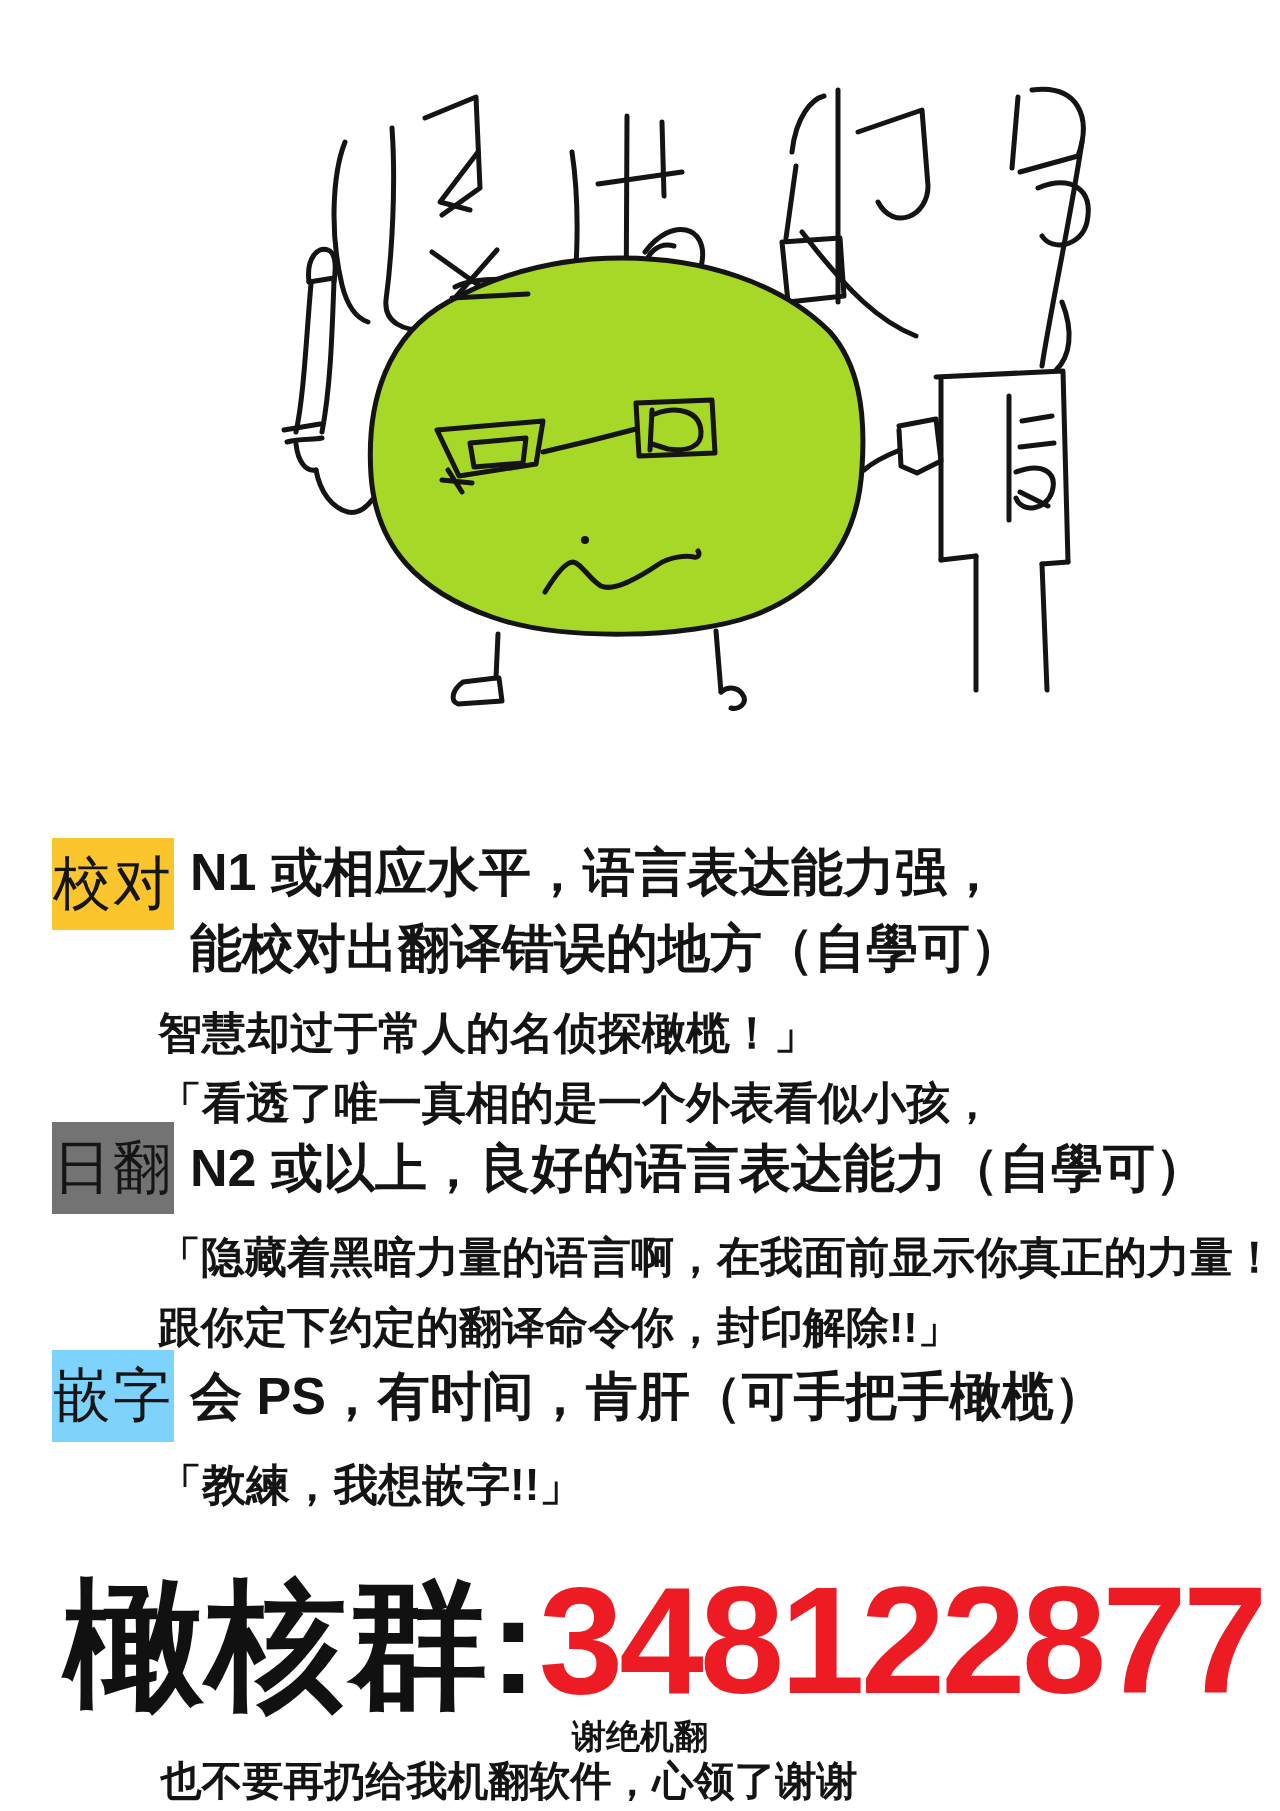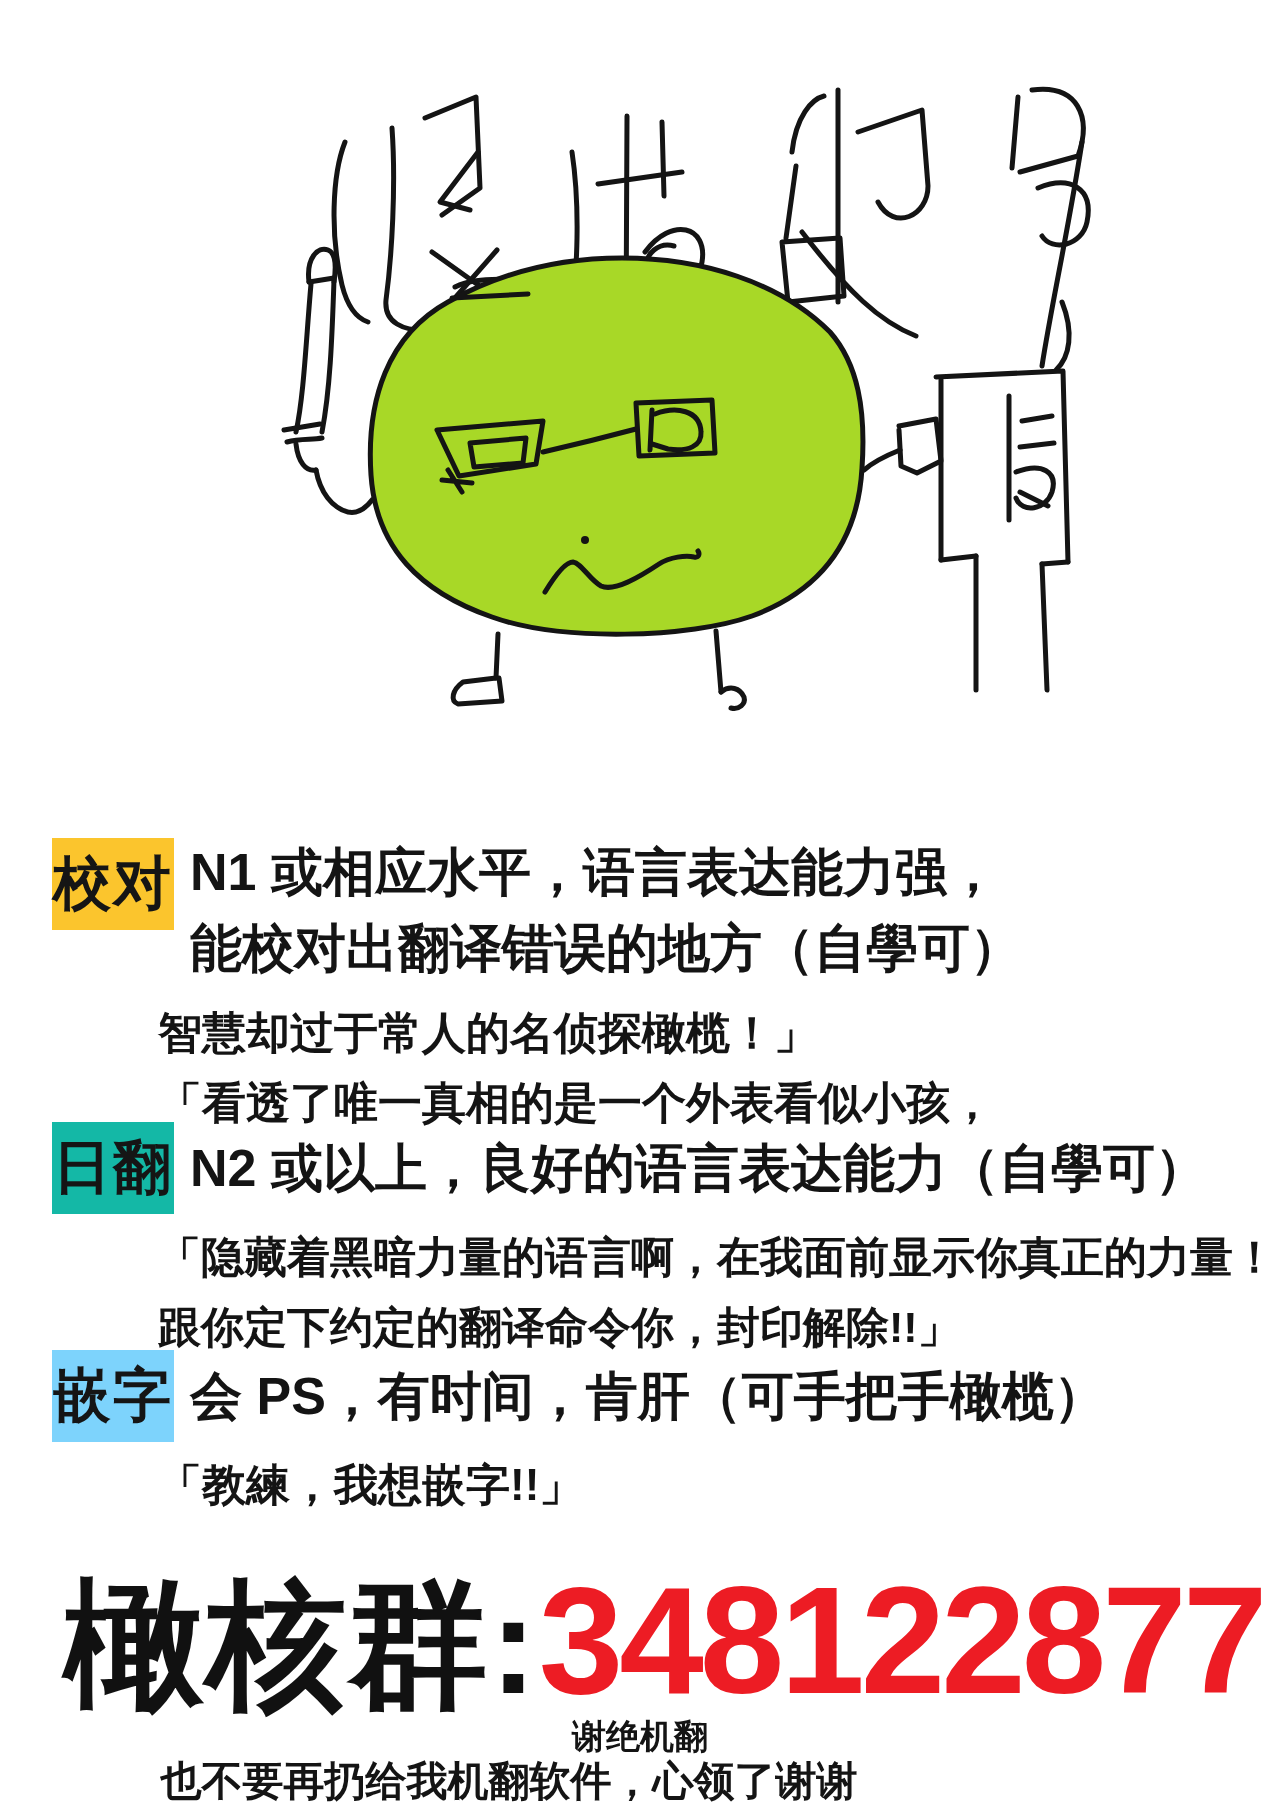--- a/index.html
+++ b/index.html
@@ -7,21 +7,21 @@
     width:1280px;height:1811px;position:relative;background:#ffffff;overflow:hidden;
     font-family:"Liberation Sans","DejaVu Sans",sans-serif;color:#141414;
   }
   .art{position:absolute;top:0;left:0;}
   .section{position:absolute;left:52px;}
   .row{display:flex;align-items:flex-start;}
   .row.center{align-items:center;}
   .tag{
     display:flex;align-items:center;justify-content:center;
     width:122px;height:92px;flex:0 0 auto;
-    font-size:58px;font-weight:700;letter-spacing:2px;color:#151515;
+    font-size:58px;font-weight:400;letter-spacing:2px;color:#151515;
   }
   .mainlines{margin-left:16px;font-size:52px;font-weight:700;line-height:76px;white-space:nowrap;}
   .sec1 .mainlines{margin-top:-2px;}
   .sec1 .tag{margin-top:2px;}
   .quote{margin-left:106px;margin-top:12px;font-size:44px;font-weight:700;line-height:70px;white-space:nowrap;}
   .sec2{top:1122px;}
   .sec2 .quote{margin-top:8px;font-size:43px;}
   .sec3{top:1350px;}
   .sec3 .quote{margin-top:8px;}
   .sec1{top:836px;}
@@ -129,21 +129,21 @@
     </div>
   </div>
   <div class="quote">
     <div>智慧却过于常人的名侦探橄榄！」</div>
     <div>「看透了唯一真相的是一个外表看似小孩，</div>
   </div>
 </div>
 
 <div class="section sec2">
   <div class="row center">
-    <span class="tag" style="background: #14b8a6;">日翻</span>
+    <span class="tag" style="background: #737373;">日翻</span>
     <div class="mainlines">
       <div>N2 或以上，良好的语言表达能力（自學可）</div>
     </div>
   </div>
   <div class="quote">
     <div>「隐藏着黑暗力量的语言啊，在我面前显示你真正的力量！</div>
     <div>跟你定下约定的翻译命令你，封印解除!!」</div>
   </div>
 </div>
 

